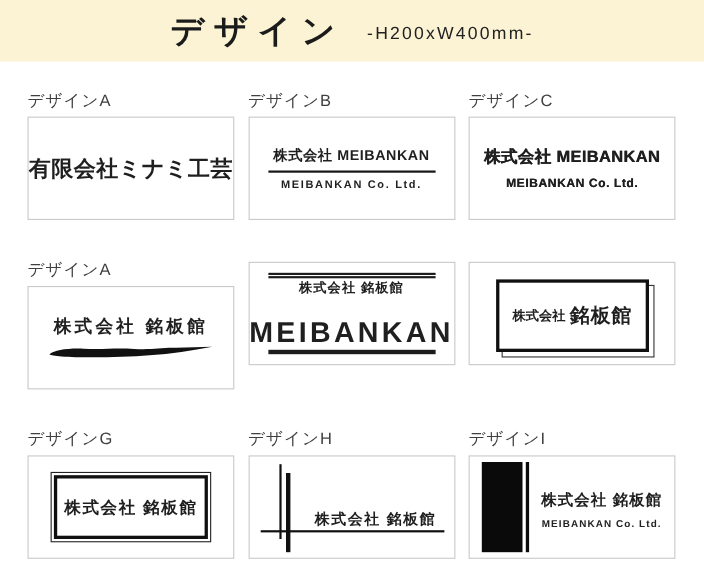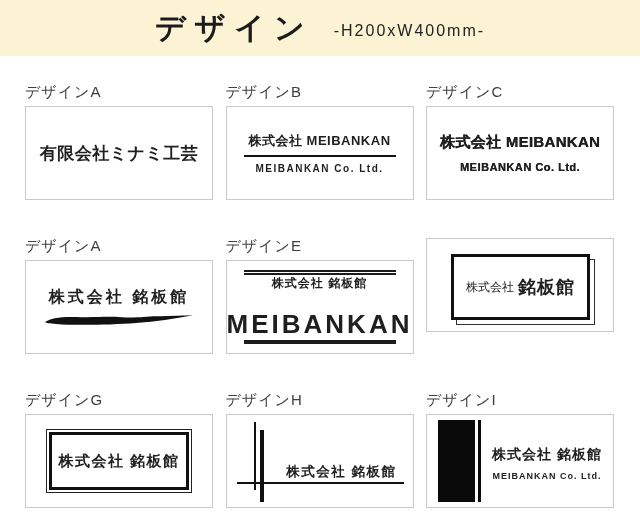--- a/index.html
+++ b/index.html
@@ -53,21 +53,21 @@
     background:#fff;
     border:1px solid #c9c9c9;
     position:relative;
     display:flex;
     flex-direction:column;
     align-items:center;
     justify-content:center;
     overflow:hidden;
   }
   
-  .a-text { font-weight:bold; font-size:17px; letter-spacing:0.5px; }
+  .a-text { font-weight:bold; font-size:20px; letter-spacing:0.5px; }
   
   .b-line1 { font-weight:bold; font-size:13px; letter-spacing:0.5px; }
   .b-rule  { width:152px; border-top:2px solid #141414; margin:5px 0 6px 0; }
   .b-line2 { font-weight:bold; font-size:10px; letter-spacing:1.5px; }
   
   .c-line1 { font-weight:bold; font-size:15px; letter-spacing:0.3px;
              text-shadow:0.4px 0 0 currentColor; }
   .c-line2 { font-weight:bold; font-size:11px; letter-spacing:0.5px;
              text-shadow:0.3px 0 0 currentColor; margin-top:9px; }
   
@@ -83,21 +83,21 @@
   
   .f-shadow {
     position:absolute; left:29px; top:20px; width:139px; height:66px;
     border:1px solid #333; background:transparent;
   }
   .f-frame {
     position:absolute; left:24px; top:15px; width:139px; height:66px;
     border:3px solid #101010; background:#fff;
     display:flex; align-items:center; justify-content:center;
   }
-  .f-prefix { font-family:"Liberation Serif", serif; font-weight:normal;
+  .f-prefix { font-family:"Liberation Serif", serif; font-weight:bold;
               font-size:12px; margin-right:4px; }
   .f-name   { font-family:"Liberation Serif", serif; font-weight:600;
               font-size:18px; letter-spacing:1px; }
   .f-frame .inner-row { display:flex; align-items:center; }
   
   .g-outer {
     width:146px; height:64px; border:1px solid #222; padding:2px;
   }
   .g-inner {
     width:100%; height:100%; border:3px solid #101010;
@@ -156,21 +156,20 @@
     <div class="plate">
       <div class="d-text">株式会社 銘板館</div>
       <svg class="d-brush" width="150" height="16" viewBox="0 0 150 16" aria-hidden="true">
         <path fill="#111" d="M1,11 C6,7.5 16,5.5 32,6 C52,6.8 60,5 78,6.2 C95,7.2 102,4.8 116,5.2 L149,4.2
              C130,8 112,10.5 92,12 C66,14 30,14.5 12,13 C6,12.5 2,12 1,11 Z"></path>
       </svg>
     </div>
   </section>
 
   <section class="cell">
-    <div class="cell-label">デザインE</div>
     <div class="plate plate-e">
       <div class="e-rule"></div>
       <div class="e-center">
         <div class="e-small">株式会社 銘板館</div>
         <div class="e-large">MEIBANKAN</div>
       </div>
       <div class="e-rule"></div>
     </div>
   </section>
 

